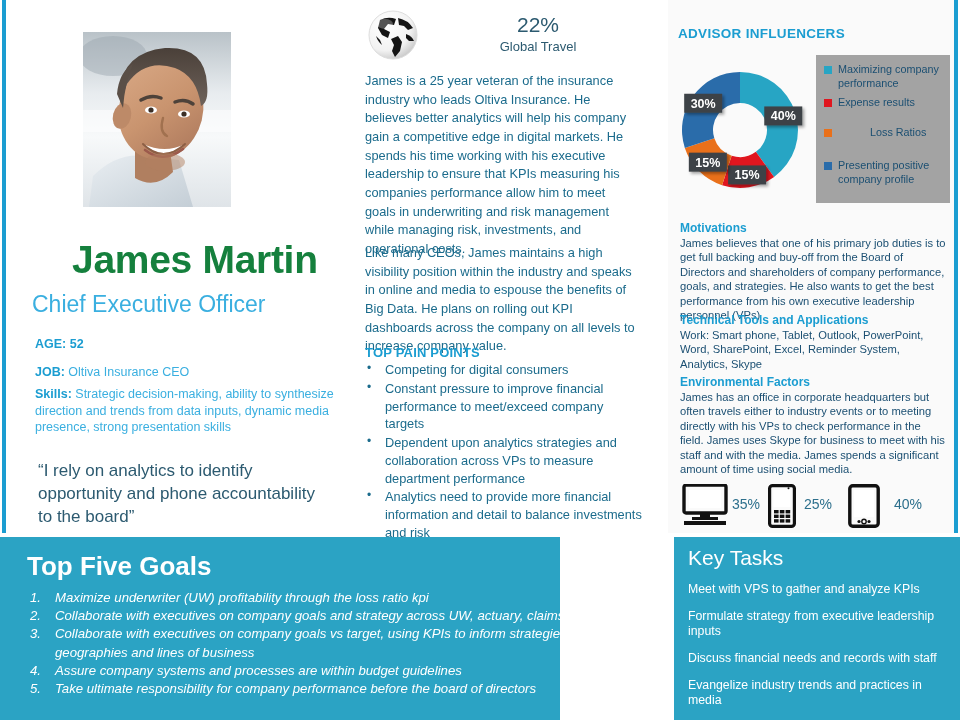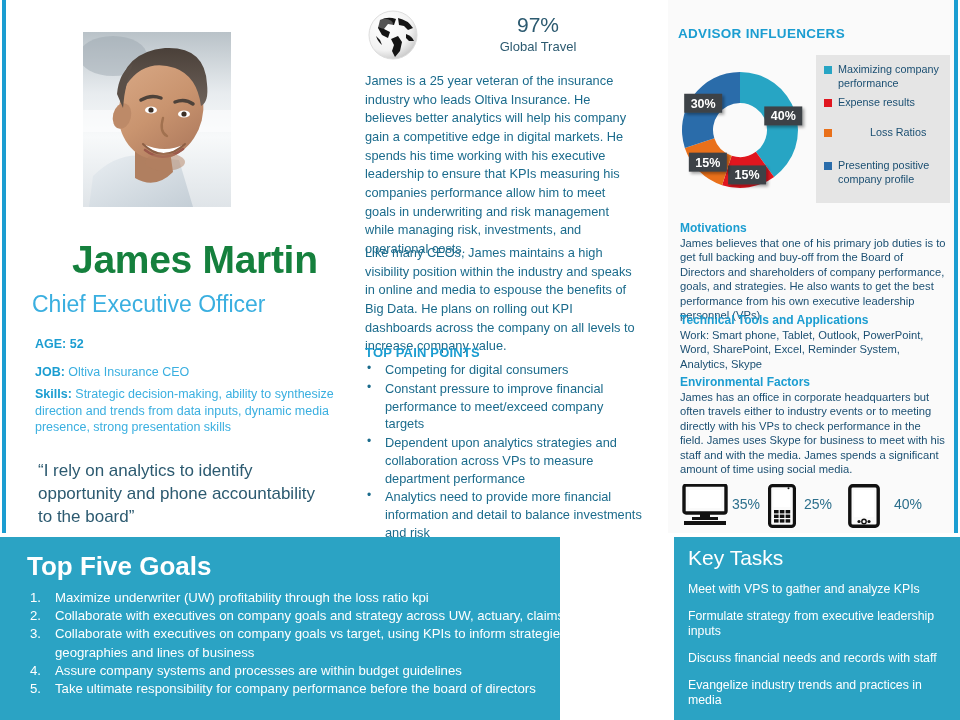--- a/index.html
+++ b/index.html
@@ -179,21 +179,21 @@
   }
   .donut-wrap {
     position: absolute;
     left: 2px; top: 50px;
     width: 140px; height: 160px;
   }
   .legend {
     position: absolute;
     left: 148px; top: 55px;
     width: 134px; height: 148px;
-    background: #e5e5e5;
+    background: #a3a3a3;
   }
   .legend-item {
     position: absolute;
     left: 8px;
     width: 122px;
     font-size: 10.8px;
     line-height: 1.26;
     color: #1b4f72;
     padding-left: 14px;
   }
@@ -277,20 +277,21 @@
     color: #ffffff;
   }
   .goals-list {
     position: absolute;
     left: 27px; top: 52px;
     width: 610px;
     margin: 0;
     padding: 0;
     list-style: none;
     counter-reset: goal;
+    font-style: italic;
   }
   .goals-list li {
     position: relative;
     counter-increment: goal;
     padding-left: 28px;
     font-size: 13.2px;
     line-height: 1.38;
     color: #ffffff;
   }
   .goals-list li::before {
@@ -425,21 +426,21 @@
           </defs>
           <circle cx="29" cy="27" r="24" fill="url(#globeG)" stroke="#dddddd" stroke-width="1"></circle>
           <path d="M16 12 Q24 8 32 11 L30 17 L24 16 L20 21 L26 24 L24 30 L18 27 L14 20 Z" fill="#141414"></path>
           <path d="M34 10 Q44 12 49 20 L44 22 L40 18 L35 17 Z" fill="#141414"></path>
           <path d="M27 31 L34 28 L38 34 L36 43 L31 49 L28 43 L30 37 Z" fill="#141414"></path>
           <path d="M42 26 Q48 28 50 33 L45 33 L42 30 Z" fill="#141414"></path>
           <path d="M12 28 Q14 34 18 37 L16 32 Z" fill="#141414"></path>
           <ellipse cx="21" cy="16" rx="8" ry="5" fill="#ffffff" opacity="0.28"></ellipse>
         </svg>
       </div>
-      <div class="travel-pct">97%</div>
+      <div class="travel-pct">22%</div>
       <div class="travel-label">Global Travel</div>
 
       <div class="bio bio-1">James  is a 25 year veteran of the  insurance industry who  leads Oltiva Insurance. He believes better analytics will  help his company  gain a competitive  edge in digital markets. He spends his time working with his executive  leadership to ensure that KPIs measuring his companies performance allow him to meet  goals in underwriting  and risk management while  managing risk, investments,  and operational costs.</div>
       <div class="bio bio-2">Like  many  CEOs, James maintains  a high visibility  position within  the industry and speaks in  online and media to espouse the benefits of Big Data. He  plans on rolling out KPI dashboards across the  company on all levels to increase company value.</div>
 
       <div class="pain-heading">TOP PAIN POINTS</div>
       <ul class="pain-list">
         <li>Competing for digital  consumers</li>
         <li>Constant  pressure to improve financial performance to meet/exceed  company targets</li>
         <li>Dependent  upon analytics  strategies and collaboration across VPs to measure department  performance</li>

